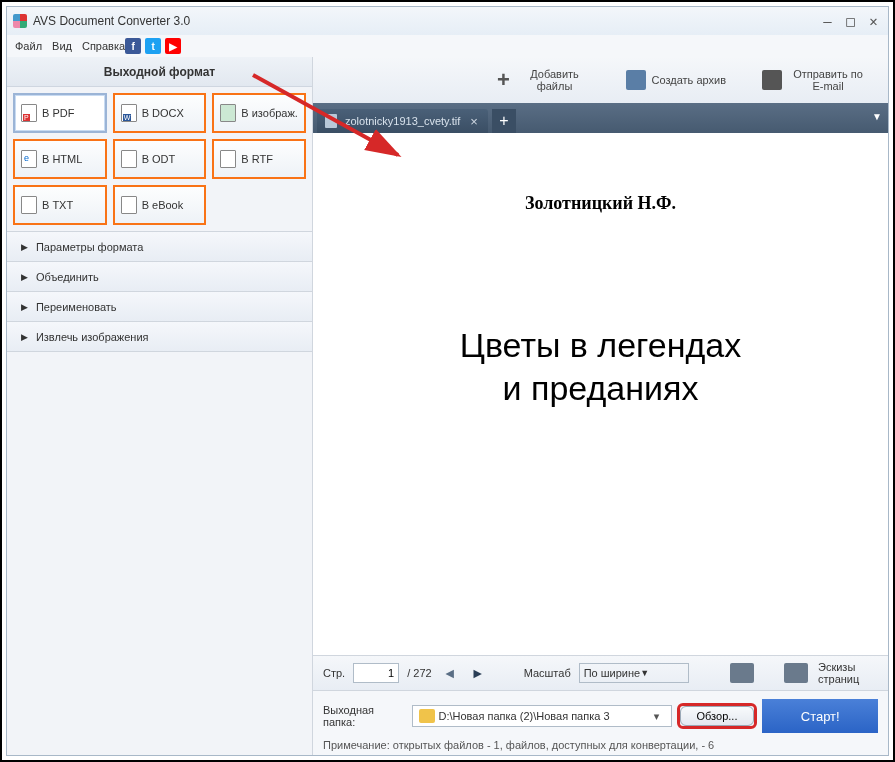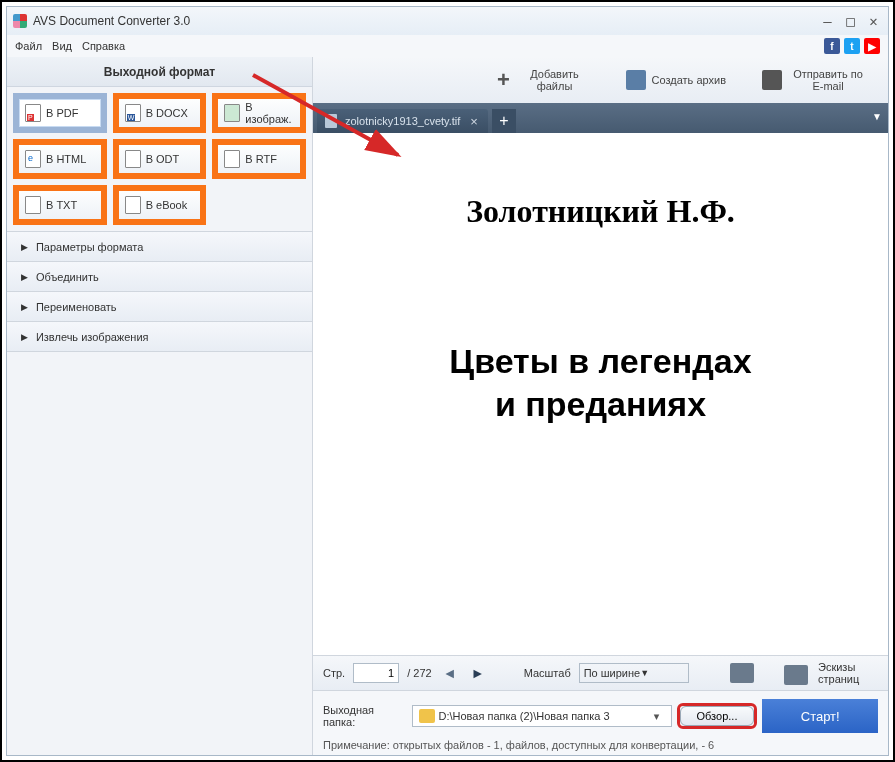--- a/index.html
+++ b/index.html
@@ -4,30 +4,30 @@
 <style>
 * { box-sizing: border-box; margin: 0; padding: 0; font-family: Tahoma, Arial, sans-serif; }
 body { background: #fff; width: 895px; height: 762px; position: relative; }
 .outer { border: 2px solid #000; width: 895px; height: 762px; position: relative; background: #fff; padding: 4px; }
 .window { border: 1px solid #a8b8c8; width: 100%; height: 100%; background: #f5f7fa; display: flex; flex-direction: column; }
 .titlebar { height: 28px; background: linear-gradient(#f3f6fa,#e6eef6); display: flex; align-items: center; padding: 0 6px; font-size: 12px; color: #333; justify-content: space-between; }
 .titlebar .tleft { display: flex; align-items: center; gap: 6px; }
 .app-icon { width: 14px; height: 14px; background: conic-gradient(#d33 0 90deg,#3a7 0 180deg,#e8a 0 270deg,#49c 0); border-radius: 2px; }
 .win-controls { display: flex; gap: 6px; }
 .win-btn { width: 17px; height: 17px; display: flex; align-items: center; justify-content: center; font-family: monospace; font-size: 14px; color: #555; cursor: pointer; }
-.menubar { height: 22px; display: flex; align-items: center; justify-content: space-between; padding: 0 8px; font-size: 11px; color: #333; background: #f5f7fa; }
+.menubar { height: 22px; display: flex; align-items: center; padding: 0 8px; font-size: 11px; color: #333; background: #f5f7fa; }
 .menubar .mleft { display: flex; gap: 10px; }
 .menubar .mright { display: flex; gap: 4px; }
 .social { width: 16px; height: 16px; border-radius: 2px; display: flex; align-items: center; justify-content: center; color: #fff; font-size: 10px; font-weight: bold; }
 .fb { background: #3b5998; } .tw { background: #1da1f2; } .yt { background: #ff0000; }
 .body-row { flex: 1; display: flex; }
 .sidebar { width: 306px; background: #f2f4f8; border-right: 1px solid #d0d6de; display: flex; flex-direction: column; }
 .sidebar-head { height: 30px; background: linear-gradient(#eef2f7,#e2e8f0); display: flex; align-items: center; justify-content: center; font-weight: bold; font-size: 12px; color: #333; border-bottom: 1px solid #cfd6e0; }
 .fmt-grid { display: grid; grid-template-columns: repeat(3,1fr); gap: 6px; padding: 6px; background: #f2f4f8; }
-.fmt-btn { height: 40px; border: 6px solid #f97316; background: linear-gradient(#fdfefe,#eef2f7); display: flex; align-items: center; justify-content: flex-start; gap: 5px; padding: 0 6px; font-size: 11px; color: #333; cursor: pointer; }
+.fmt-btn { height: 40px; border: 2px solid #f97316; background: linear-gradient(#fdfefe,#eef2f7); display: flex; align-items: center; justify-content: flex-start; gap: 5px; padding: 0 6px; font-size: 11px; color: #333; cursor: pointer; }
 .fmt-btn.active { background: #fff; border-color: #9bb4d6; box-shadow: inset 0 0 0 1px #c8dbf2; }
 .fmt-icon { width: 16px; height: 18px; border: 1px solid #888; border-radius: 1px; position: relative; flex-shrink: 0; }
 .fi-pdf { background: #fff; } .fi-pdf::after { content:"P"; position:absolute; left:1px; bottom:0; font-size:7px; background:#d33; color:#fff; padding:0 1px; }
 .fi-doc { background: #fff; } .fi-doc::after { content:"W"; position:absolute; left:1px; bottom:0; font-size:7px; background:#2a5699; color:#fff; padding:0 1px; }
 .fi-img { background: #cce8d4; } .fi-html { background:#fff; } .fi-html::after{content:"e";position:absolute;left:2px;top:2px;font-size:9px;color:#06c;}
 .fi-odt{background:#fff;} .fi-rtf{background:#fff;} .fi-txt{background:#fff;} .fi-ebook{background:#fff;}
 .side-accordion { border-top: 1px solid #d0d6de; }
 .acc-item { height: 30px; background: linear-gradient(#f5f7fb,#e8edf4); border-bottom: 1px solid #d0d6de; display: flex; align-items: center; padding: 0 14px; font-size: 11px; color: #333; gap: 8px; cursor: pointer; }
 .acc-item .tri { font-size: 9px; }
 .main { flex: 1; display: flex; flex-direction: column; }
@@ -38,29 +38,29 @@
 .ticon.zip { background:#5a7ea6; }
 .ticon.mail { background:#555; }
 .tabbar { height: 30px; background: linear-gradient(#5a6e85,#465a70); display: flex; align-items: center; padding-left: 4px; position: relative; }
 .tab { height: 24px; background: linear-gradient(#4a6078,#3a4e64); color: #d8e2ec; font-size: 11px; display: flex; align-items: center; padding: 0 8px; gap: 8px; border-radius: 3px 3px 0 0; margin-top: 6px; }
 .tab .doc-ic { width: 12px; height: 14px; background: #b8c8d8; border-radius: 1px; }
 .tab .close-x { color: #cfd8e2; font-size: 13px; cursor: pointer; padding: 0 2px; }
 .tab-plus { width: 24px; height: 24px; background: #3a4e64; color: #fff; display: flex; align-items: center; justify-content: center; margin-top: 6px; margin-left: 4px; font-size: 16px; cursor: pointer; }
 .tab-down { position: absolute; right: 6px; top: 8px; color: #fff; font-size: 10px; cursor: pointer; }
 .preview { flex: 1; background: #fff; border-bottom: 1px solid #d0d6de; position: relative; overflow: hidden; }
 .doc-page { padding: 60px 40px; text-align: center; color: #000; }
-.doc-author { font-family: 'Times New Roman', serif; font-weight: bold; font-size: 32px; margin-bottom: 110px; }
-.doc-title { font-family: 'Times New Roman', serif; font-weight: bold; font-size: 34px; line-height: 1.25; }
+.doc-author { font-family: 'Times New Roman', serif; font-weight: bold; font-size: 18px; margin-bottom: 110px; }
+.doc-title { font-family: 'Times New Roman', serif; font-weight: normal; font-size: 34px; line-height: 1.25; }
 .pager { height: 34px; background: linear-gradient(#f5f7fa,#e8edf4); display: flex; align-items: center; padding: 0 10px; gap: 8px; font-size: 11px; color: #333; }
 .page-in { width: 46px; height: 20px; border: 1px solid #b0bcc8; text-align: right; padding: 0 4px; font-size: 11px; }
 .nav-arrow { width: 20px; height: 18px; display: flex; align-items: center; justify-content: center; color: #5a6e85; font-size: 14px; cursor: pointer; }
 .zoom-sel { height: 20px; border: 1px solid #b0bcc8; font-size: 11px; padding: 0 4px; min-width: 110px; }
 .pager .spacer { flex: 1; }
 .print-ic, .thumb-ic { width: 24px; height: 20px; background: #6a7a8c; border-radius: 2px; cursor: pointer; }
-.thumb-group { display: flex; align-items: flex-end; gap: 10px; }
+.thumb-group { display: flex; align-items: center; gap: 10px; }
 .footer { padding: 8px 10px 4px 10px; display: flex; flex-direction: column; gap: 6px; background: #f5f7fa; border-top: 1px solid #d0d6de; }
 .out-row { display: flex; align-items: center; gap: 8px; font-size: 11px; color: #333; }
 .folder-ic { width: 16px; height: 14px; background: #f0c34a; border-radius: 2px; }
 .path-box { flex: 0 0 260px; height: 22px; border: 1px solid #b0bcc8; background: #fff; display: flex; align-items: center; padding: 0 6px; font-size: 11px; color: #333; gap: 4px; }
 .path-dd { width: 16px; text-align: center; color: #555; cursor: pointer; }
 .browse-btn { height: 20px; padding: 0 16px; border: 1px solid #9aa8b6; background: linear-gradient(#f8fafc,#e4e9f0); font-size: 11px; cursor: pointer; border-radius: 6px; position: relative; }
 .browse-hl { position: absolute; inset: -4px; border: 3px solid #d62828; border-radius: 6px; pointer-events: none; }
 .start-btn { margin-left: auto; width: 124px; height: 34px; background: linear-gradient(#4a80d8,#2b64c6); color: #fff; font-size: 13px; border: none; cursor: pointer; }
 .note-row { font-size: 11px; color: #555; }
 .arrow-overlay { position: absolute; left: 248px; top: 70px; width: 180px; height: 100px; pointer-events: none; z-index: 50; }

